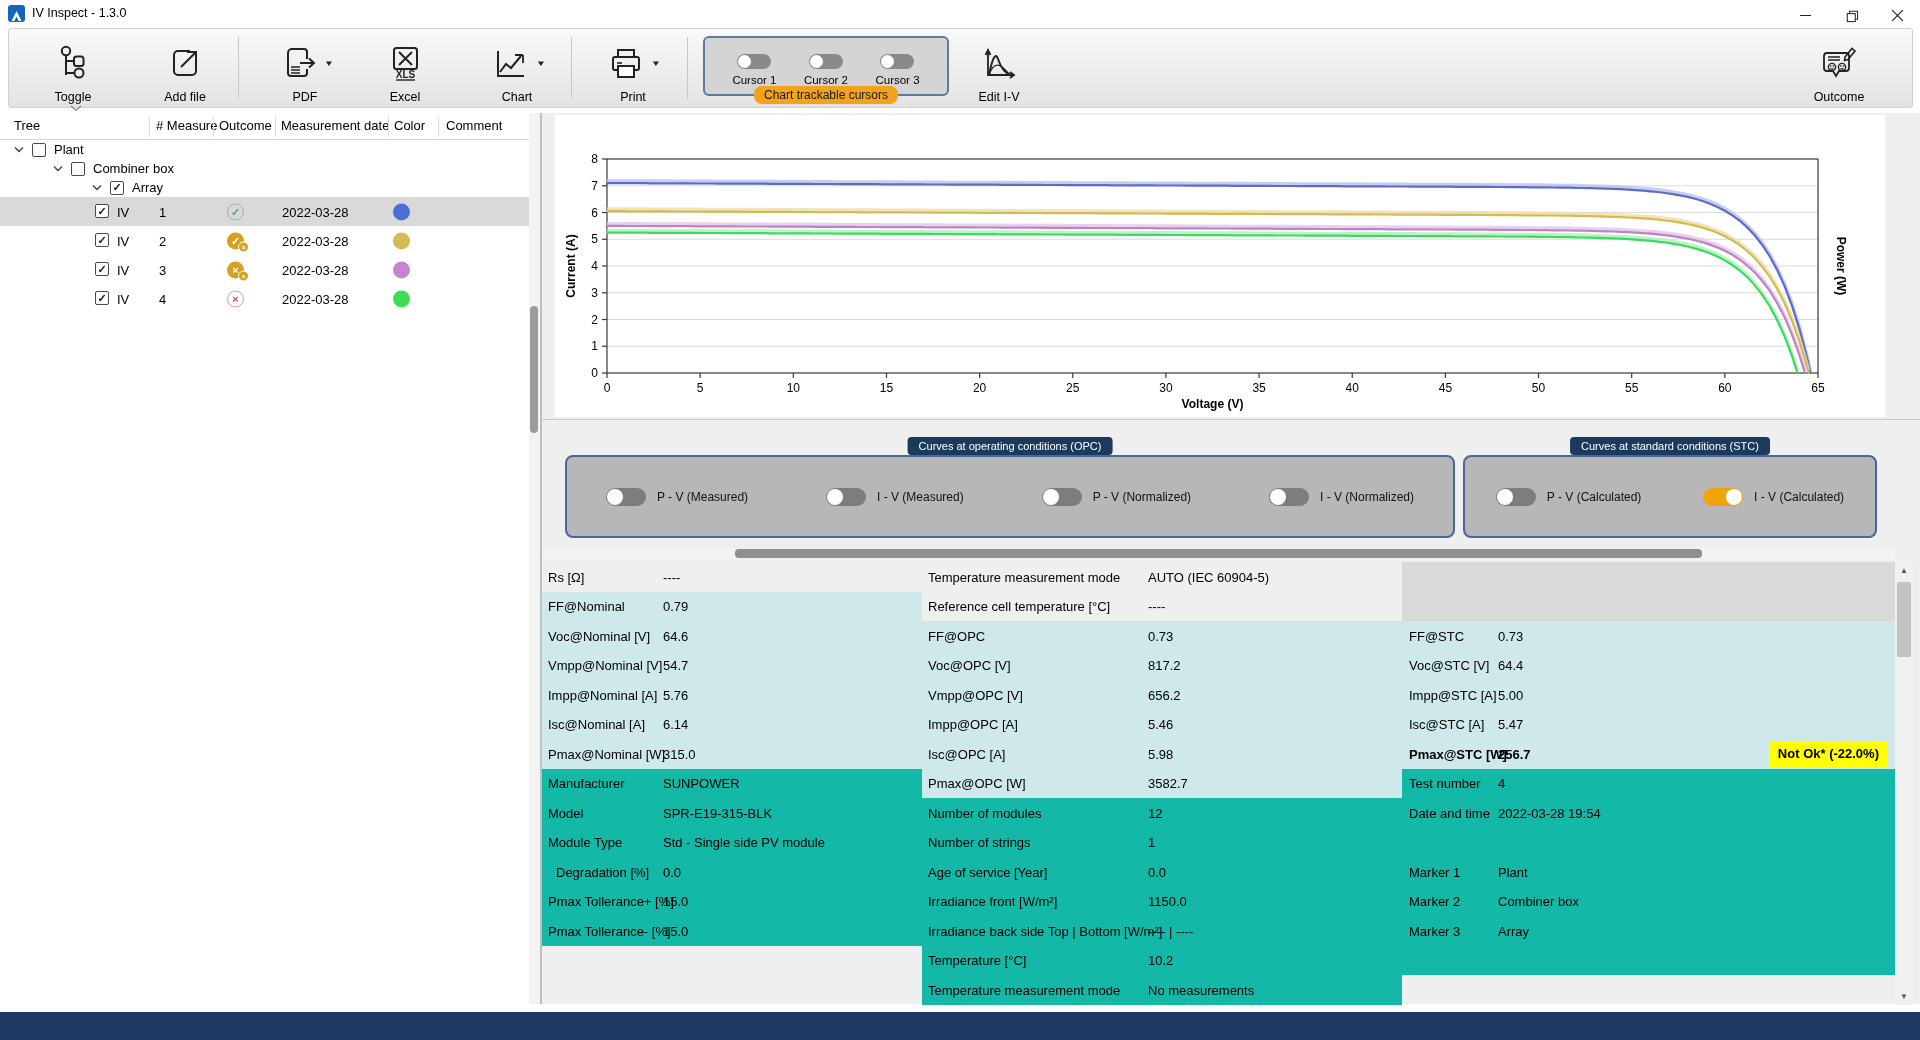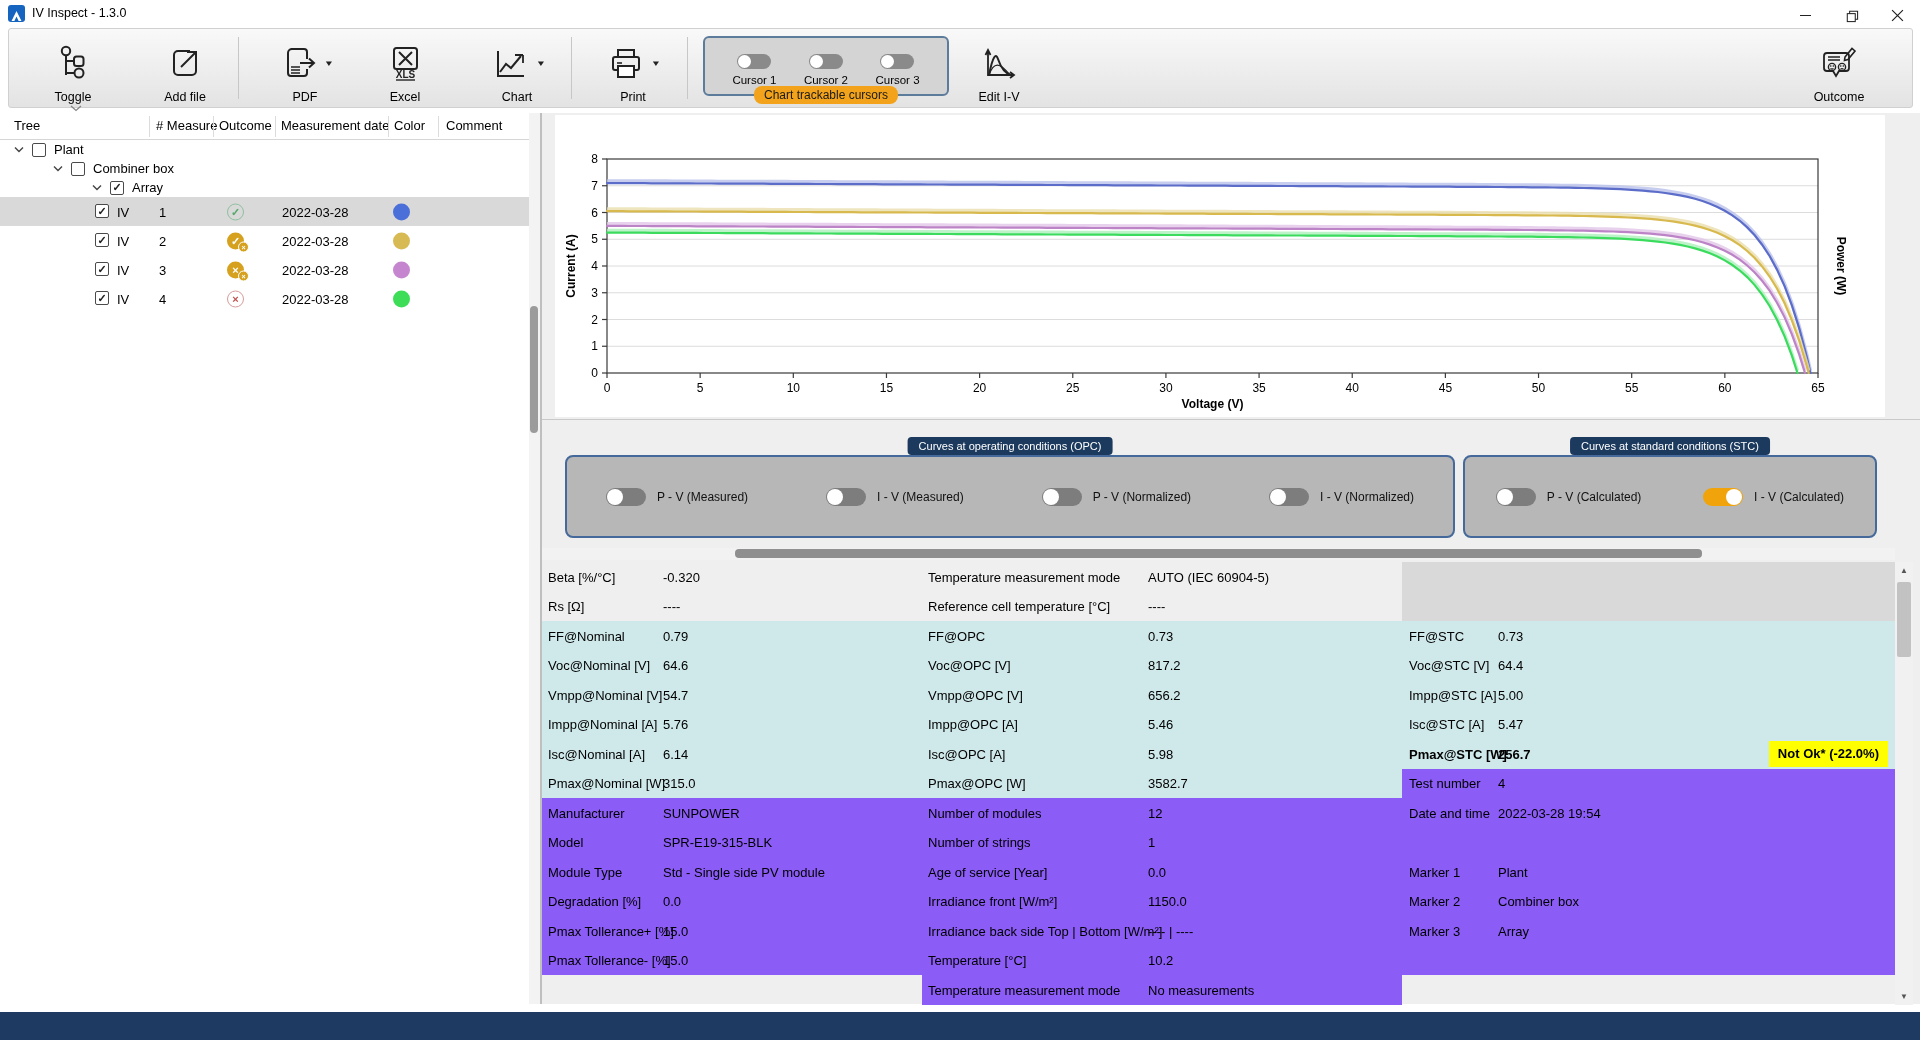--- a/index.html
+++ b/index.html
@@ -80,21 +80,21 @@
 
   .hscroll{left:542px;top:548px;width:1353px;height:12px;background:#f2f2f2;}
   .hscroll .thumb{position:absolute;left:193px;top:1px;width:967px;height:9px;background:#8f8f8f;border-radius:4px;}
 
   
   .tgroup{position:absolute;top:562px;height:443px;}
   .trow{position:relative;height:29.5px;box-sizing:border-box;font-size:13px;}
   .trow.r-gray{background:#efefef;}
   .trow.r-gray.dark{background:#d9d9d9;}
   .trow.r-cyan{background:#cfe8ea;}
-  .trow.r-light{background:#8b5cf6;}
+  .trow.r-light{background:#14b8a6;}
   .tlabel,.tvalue{position:absolute;top:50%;transform:translateY(-50%);white-space:nowrap;}
   .trow.bold .tlabel,.trow.bold .tvalue{font-weight:bold;}
   .tbadge{position:absolute;right:7px;top:2px;bottom:2px;background:#ffff00;font-weight:bold;
           display:flex;align-items:center;padding:0 9px;white-space:nowrap;}
   .vscroll{left:1895px;top:562px;width:18px;height:443px;background:#f1f1f1;}
   .varrow{position:absolute;left:0;width:18px;height:17px;display:flex;align-items:center;justify-content:center;
           font-size:8px;color:#555;}
   .vthumb{position:absolute;left:2px;width:14px;top:20px;height:75px;background:#c2c2c2;border-radius:2px;}
 
   .bottombar{left:0;top:1012px;width:1920px;height:28px;background:#1e3a63;}
@@ -454,24 +454,20 @@
         <span class="lbl">I - V (Calculated)</span>
       </div>
     </div>
 
   <div class="abs hscroll">
       <div class="thumb"></div>
     </div>
 
   <div id="tg0" class="tgroup" style="left:542px;width:380px">
       <div class="trow r-gray">
-        <span class="tlabel" style="left: 6px;">Beta [%/°C]</span>
-        <span class="tvalue" style="left: 121px;">-0.320</span>
-      </div>
-      <div class="trow r-gray">
         <span class="tlabel" style="left: 6px;">Rs [Ω]</span>
         <span class="tvalue" style="left: 121px;">----</span>
       </div>
       <div class="trow r-cyan">
         <span class="tlabel" style="left: 6px;">FF@Nominal</span>
         <span class="tvalue" style="left: 121px;">0.79</span>
       </div>
       <div class="trow r-cyan">
         <span class="tlabel" style="left: 6px;">Voc@Nominal [V]</span>
         <span class="tvalue" style="left: 121px;">64.6</span>
@@ -498,21 +494,21 @@
       </div>
       <div class="trow r-light">
         <span class="tlabel" style="left: 6px;">Model</span>
         <span class="tvalue" style="left: 121px;">SPR-E19-315-BLK</span>
       </div>
       <div class="trow r-light">
         <span class="tlabel" style="left: 6px;">Module Type</span>
         <span class="tvalue" style="left: 121px;">Std - Single side PV module</span>
       </div>
       <div class="trow r-light">
-        <span class="tlabel" style="left: 6px;">Degradation [%]</span>
+        <span class="tlabel" style="left: 14px;">Degradation [%]</span>
         <span class="tvalue" style="left: 121px;">0.0</span>
       </div>
       <div class="trow r-light">
         <span class="tlabel" style="left: 6px;">Pmax Tollerance+ [%]</span>
         <span class="tvalue" style="left: 121px;">15.0</span>
       </div>
       <div class="trow r-light">
         <span class="tlabel" style="left: 6px;">Pmax Tollerance- [%]</span>
         <span class="tvalue" style="left: 121px;">15.0</span>
       </div>

